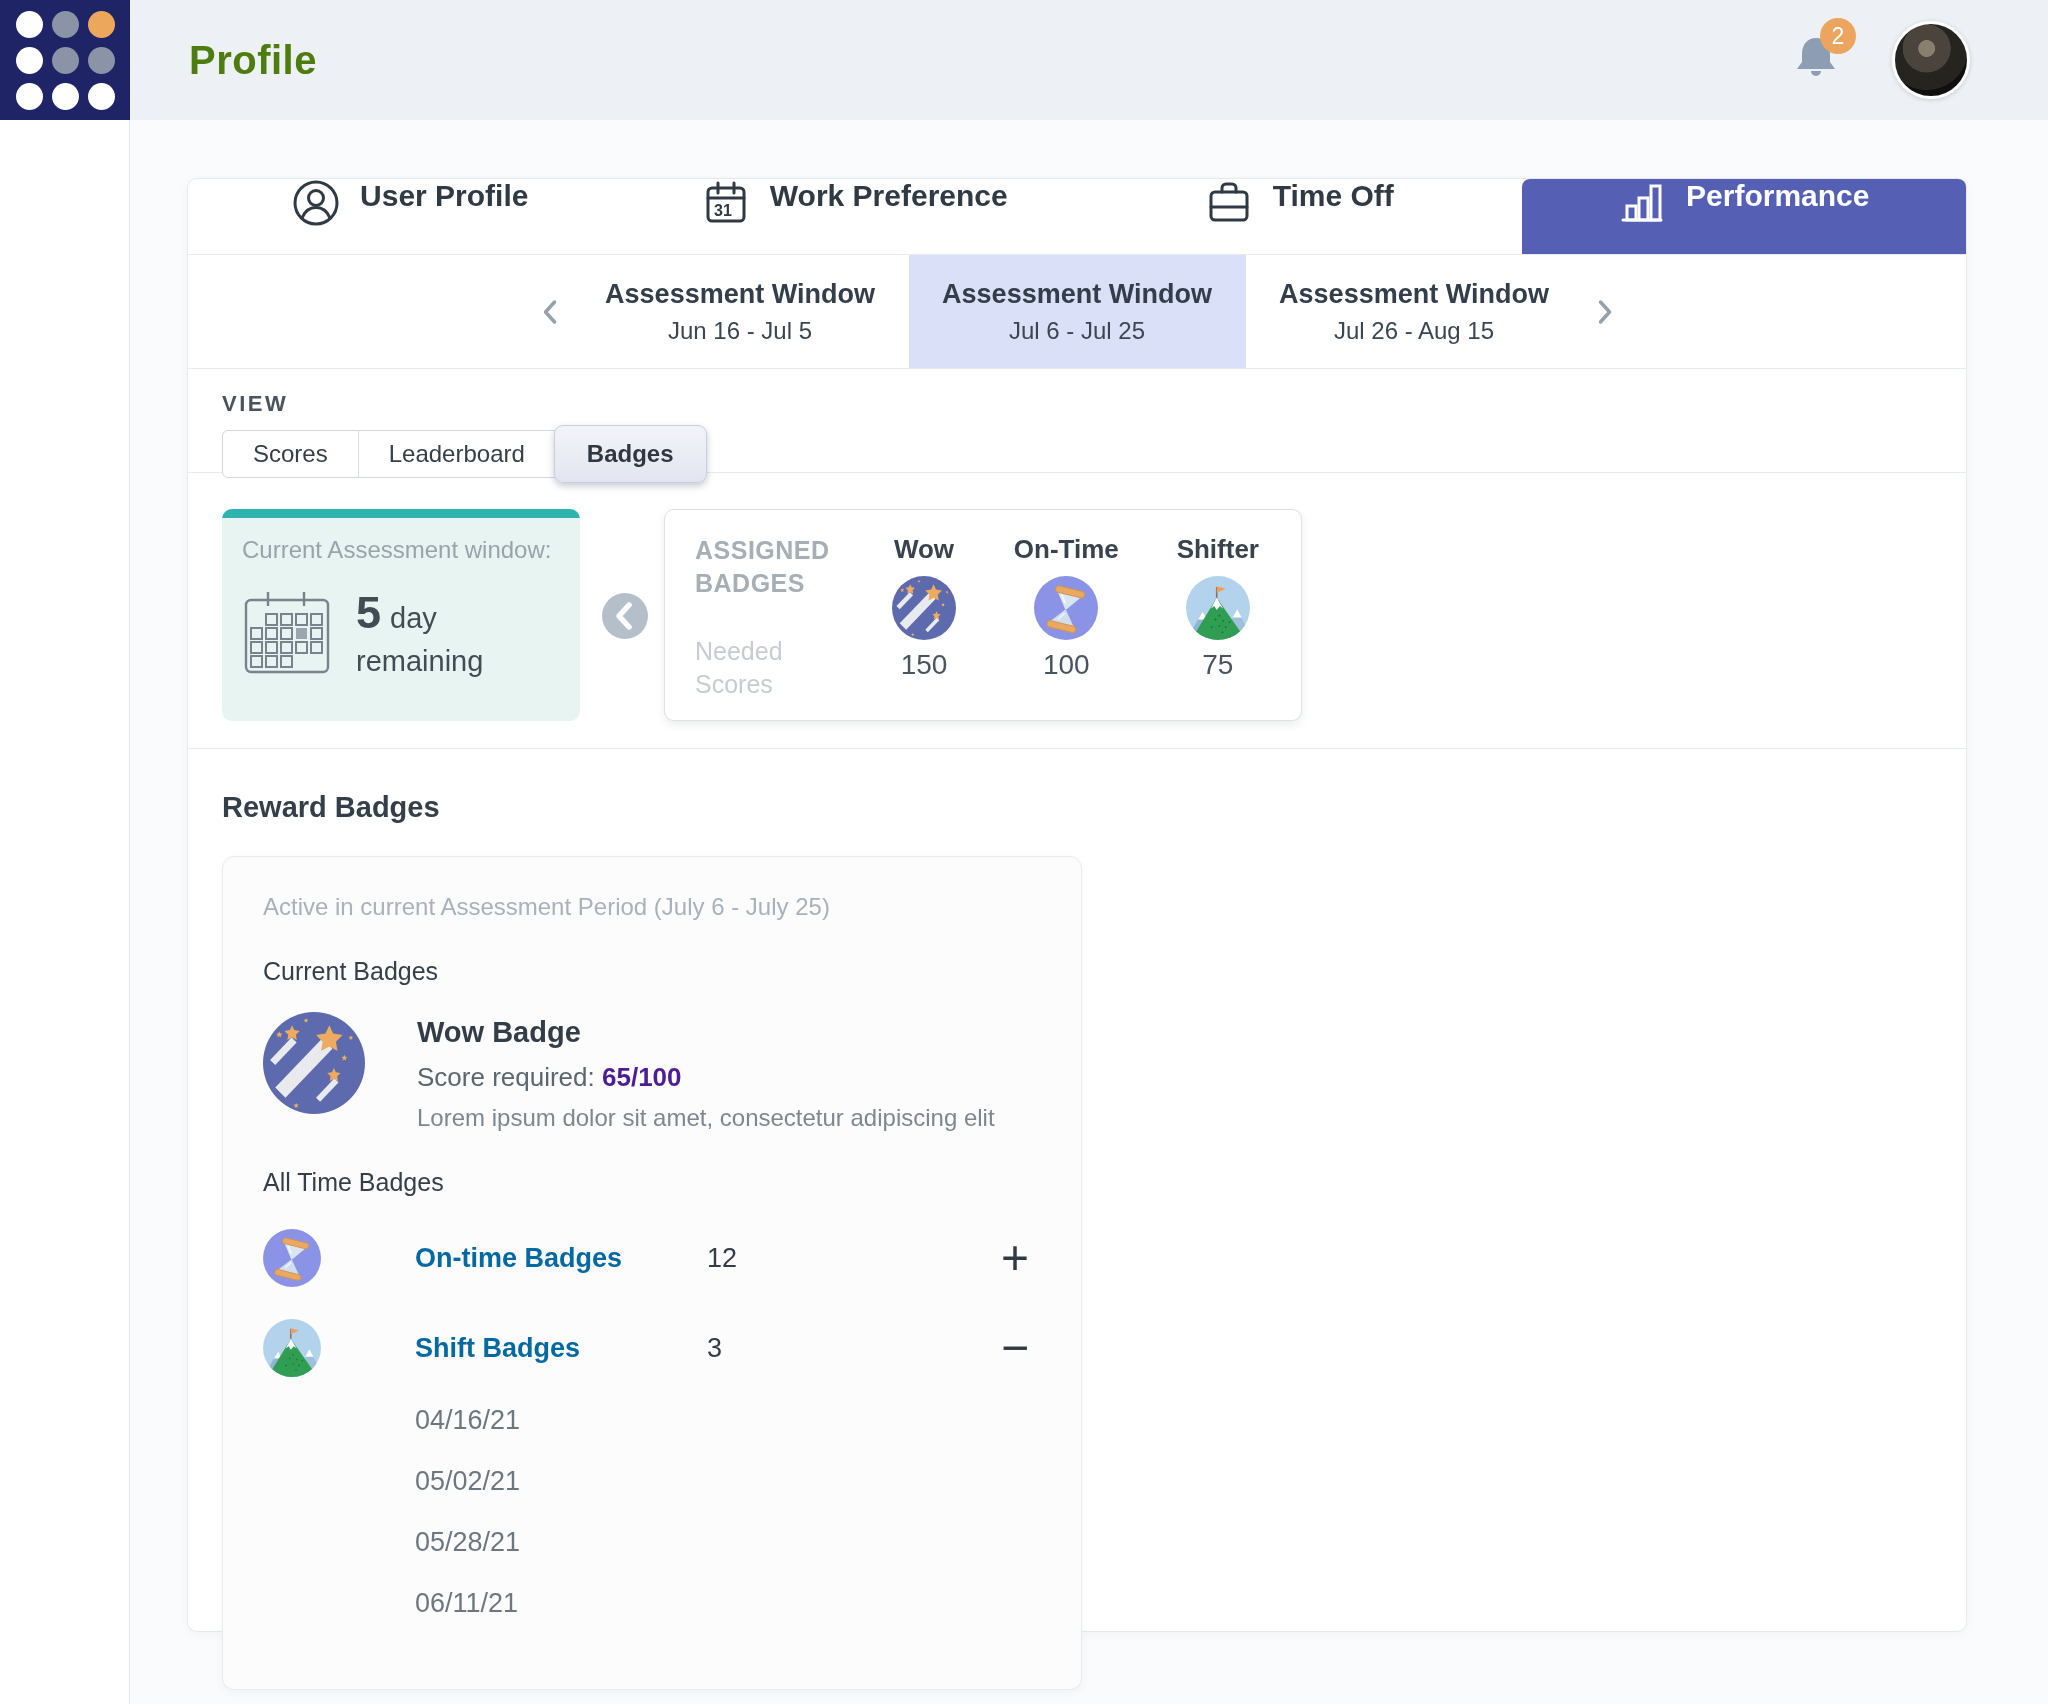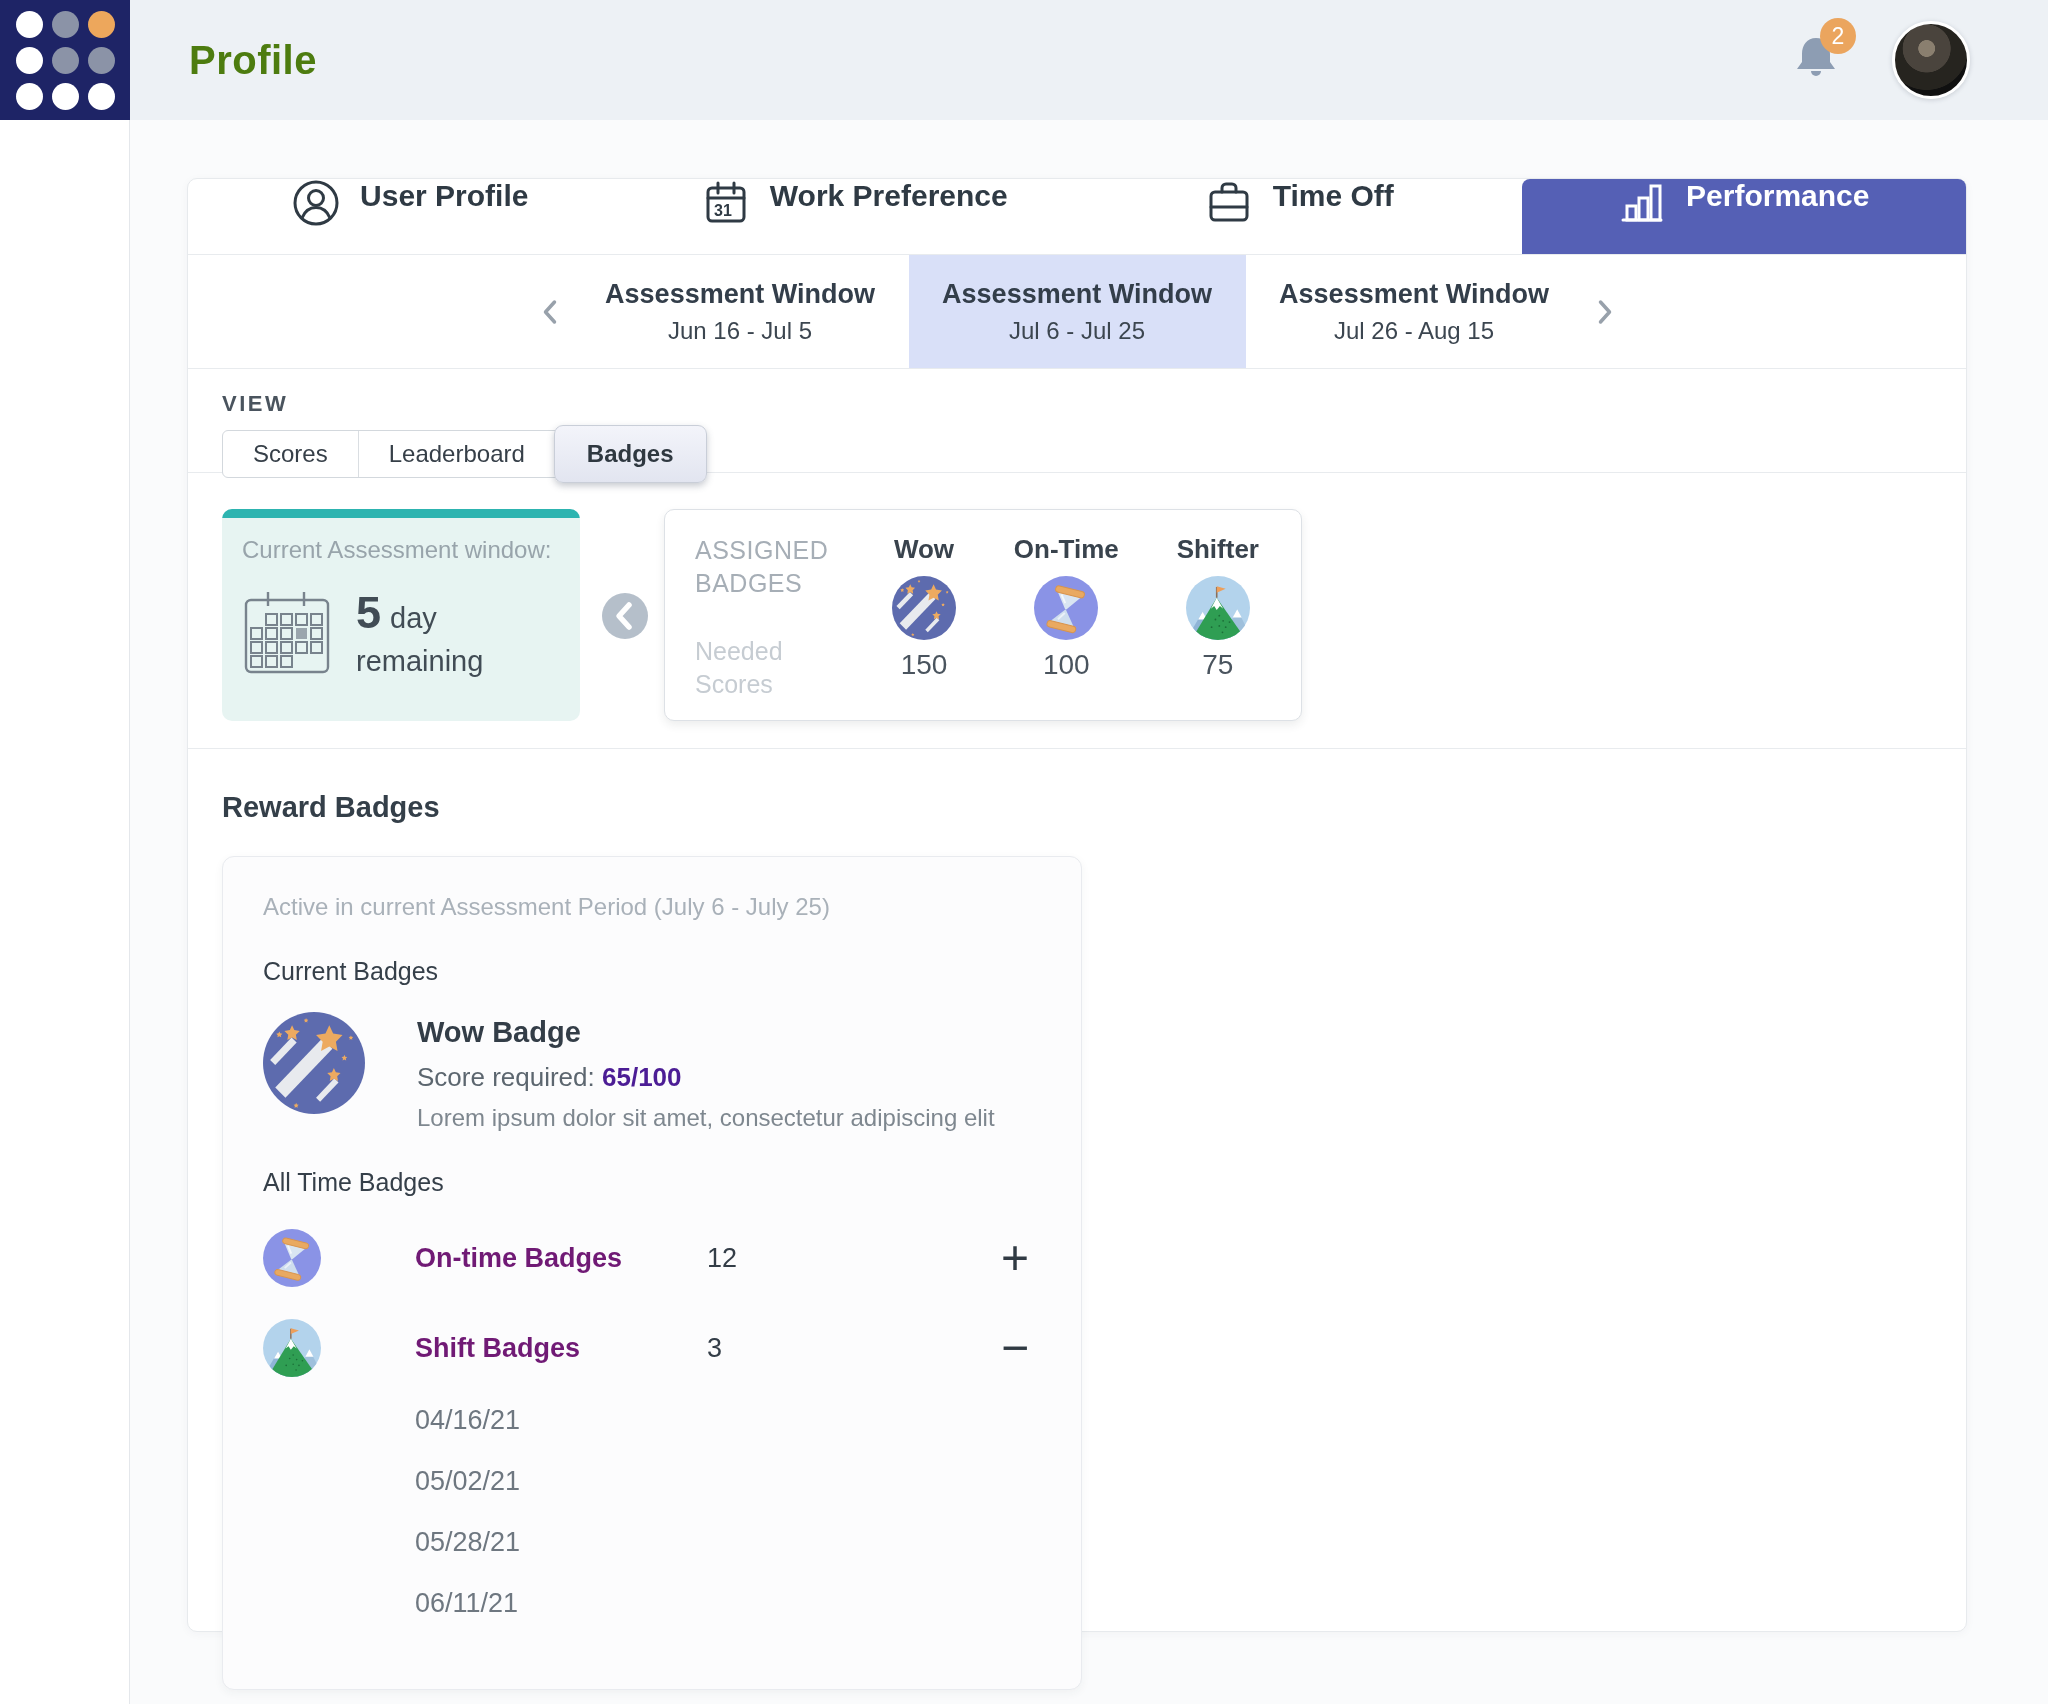--- a/index.html
+++ b/index.html
@@ -67,21 +67,21 @@
   .mint-body { padding:18px 20px; }
   .mint-label { font-size:24px; color:#98a4ab; }
   .mint-content { display:flex; align-items:center; gap:24px; margin-top:20px; }
   .days-text { color:#414c55; font-size:29px; line-height:1.3; }
   .days-value { font-size:45px; font-weight:bold; margin-right:9px; }
   .circle-nav { margin:84px 16px 0 22px; width:46px; height:46px; flex:none; }
 
   .assigned-card { width:638px; height:212px; background:#fff; border:1px solid #dde1e6; border-radius:10px;
     box-shadow:0 4px 10px rgba(40,50,60,.09); display:flex; padding:24px 30px 20px; }
   .assigned-labels { width:185px; display:flex; flex-direction:column; justify-content:space-between; flex:none; }
-  .assigned-title { font-size:25px; font-weight:normal; color:#a6aeb6; line-height:1.3; letter-spacing:.5px; width:170px; }
+  .assigned-title { font-size:25px; font-weight:bold; color:#a6aeb6; line-height:1.3; letter-spacing:.5px; width:170px; }
   .assigned-sub { font-size:25px; color:#c6ccd2; line-height:1.3; width:115px; }
   .assigned-badges { flex:1; display:flex; justify-content:space-between; padding:0 12px; }
   .abadge { display:flex; flex-direction:column; align-items:center; }
   .abadge-name { font-size:26px; font-weight:bold; color:#39434d; }
   .abadge-icon { margin-top:11px; line-height:0; }
   .abadge-score { margin-top:9px; font-size:28px; color:#4a545e; }
 
   .section-divider { border-bottom:1px solid #e8ebee; margin-top:27px; }
 
   
@@ -92,21 +92,21 @@
   .period-note { font-size:24px; color:#a9b1b9; }
   .group-label { margin-top:36px; font-size:25px; color:#353f49; }
   .current-badge-row { display:flex; margin-top:26px; }
   .cb-text { margin-left:52px; padding-top:4px; }
   .cb-name { font-size:29px; font-weight:bold; color:#333d47; }
   .cb-score { margin-top:13px; font-size:26px; color:#5c666f; }
   .cb-score b { color:#4c1d95; }
   .cb-desc { margin-top:11px; font-size:24px; color:#7e878f; }
   .alltime-row { display:flex; align-items:center; margin-top:32px; }
   .at-icon { width:60px; line-height:0; flex:none; }
-  .at-name { margin-left:92px; width:292px; font-size:27px; font-weight:bold; color:#701a75; }
+  .at-name { margin-left:92px; width:292px; font-size:27px; font-weight:bold; color:#0369a1; }
   .at-count { width:90px; font-size:27px; color:#333d47; }
   .at-spacer { flex:1; }
   .at-expander { font-size:48px; font-weight:400; line-height:40px; color:#303a43; padding-right:12px; }
   .dates-list { margin:28px 0 0 152px; }
   .date-item { font-size:27px; color:#6e7780; margin-bottom:30px; }
 </style>
 </head>
 <body>
 
 <svg width="0" height="0" style="position:absolute" aria-hidden="true">

